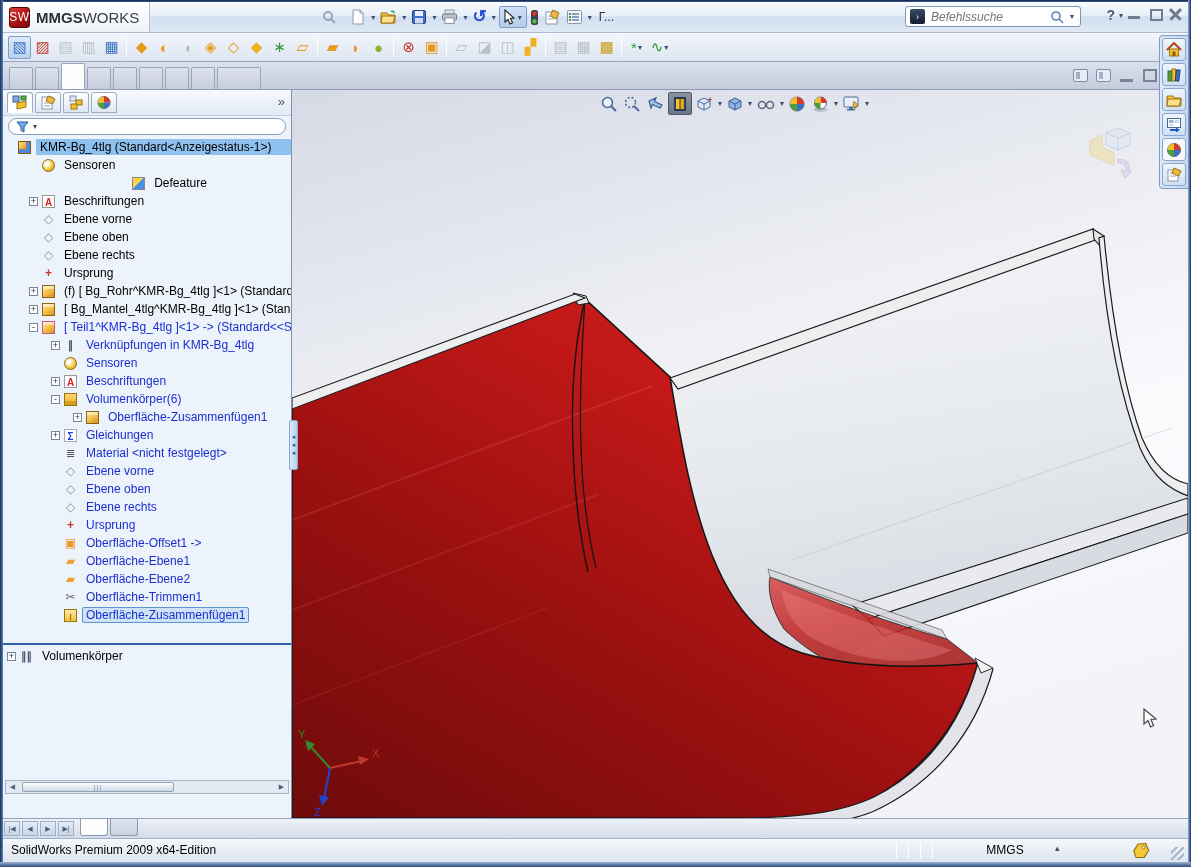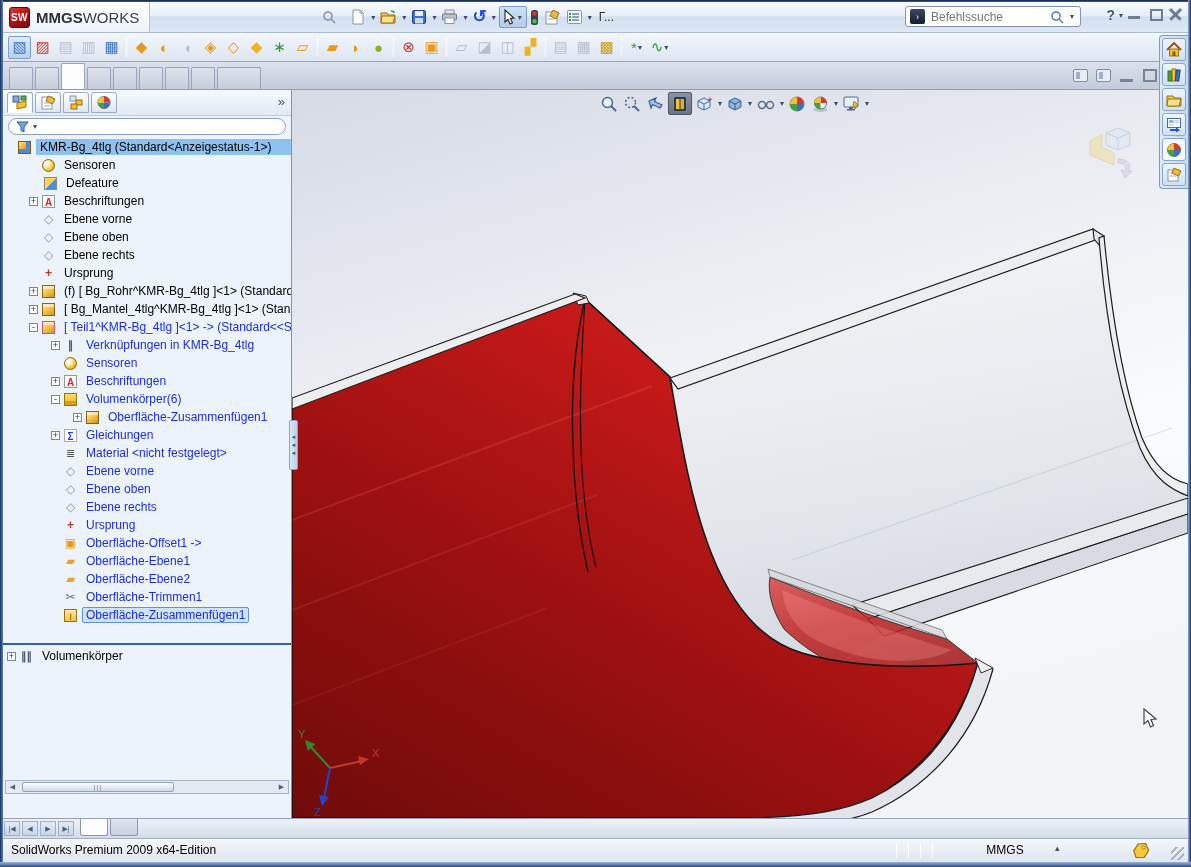--- a/index.html
+++ b/index.html
@@ -14,41 +14,41 @@
   .frame-right  { position:absolute; right:0; top:0; width:3px; height:100%; background:linear-gradient(90deg,#8fb0d8,#16305c); z-index:50;}
   .frame-bottom { position:absolute; left:0; bottom:0; width:100%; height:5px; background:linear-gradient(#9fb6d4,#2c4a7c); z-index:50;}
 
   
   #titlebar { position:absolute; left:3px; top:2px; right:3px; height:31px;
     background:linear-gradient(#f8fbfe,#e6eef8 45%,#d2dff0 50%,#dfe9f5);
     border-bottom:1px solid #aebcd2; display:flex; align-items:center; }
   #logo { display:flex; align-items:center; gap:6px; padding:0 10px 0 6px; height:100%;
     background:linear-gradient(#ffffff,#eef3fa); border-right:1px solid #b8c4d6; }
   .logo-cube { width:21px; height:21px; background:linear-gradient(145deg,#e03a30,#a50f12 60%,#7c0a0c);
-    border:1px solid #5e0608; border-radius:3px; color:#fff; font-size:10px; font-weight:bold;
+    border:1px solid #5e0608; border-radius:3px; color:#fff; font-size:12px; font-weight:normal;
     display:flex; align-items:center; justify-content:center; letter-spacing:.5px;}
   .brand { font-size:15px; color:#3a3f46; }
   .brand b { font-weight:bold; color:#2b3036; }
   #menubar { display:flex; align-items:center; padding-left:8px; }
   .menu-item { font-size:13px; color:#14181f; padding:4px 10px; cursor:default; border-radius:2px; }
   .pin-icon { width:14px; height:14px; margin-left:4px; opacity:.75; }
 
   #quickbar { display:flex; align-items:center; gap:1px; margin-left:12px; }
   .qt-btn { height:22px; display:flex; align-items:center; padding:1px 2px; border-radius:2px; }
   .qt-btn.pressed { background:linear-gradient(#cfe0f4,#b5cdeb); border:1px solid #7f9cc4; }
   .qt-caret { font-size:8px; color:#3a4e6e; padding:0 2px; }
   .undo-glyph { font-size:17px; font-weight:bold; color:#2a4fd0; line-height:16px;}
   .overflow-label { font-size:12px; color:#333; padding:0 4px; }
 
   #searchbox { position:absolute; left:905px; top:6px; width:176px; height:21px; background:#fff;
     border:1px solid #7f96b8; border-radius:3px; display:flex; align-items:center; padding:0 4px; gap:4px;}
   .search-flag { width:15px; height:15px; background:linear-gradient(#3a4a63,#121d33); border-radius:2px;
     color:#fff; font-size:9px; display:flex; align-items:center; justify-content:center;}
   #searchbox input { border:none; outline:none; flex:1; font-size:12px; color:#15803d; min-width:10px;
-    font-family:"Liberation Sans",sans-serif; background:transparent;}
+    font-family:"Liberation Sans",sans-serif; background:transparent;font-style:italic;}
   #helpgrp { position:absolute; right:66px; top:7px; display:flex; align-items:center; gap:2px; }
   .help-glyph { font-size:14px; color:#4a5a74; font-weight:bold; }
   #winbtns { position:absolute; right:8px; top:8px; display:flex; gap:7px; }
   .wbtn { width:14px; height:12px; position:relative; }
   .wbtn.min::after { content:""; position:absolute; left:1px; right:1px; bottom:1px; height:3px; background:#6e7d95; }
   .wbtn.res::after { content:""; position:absolute; left:2px; top:1px; width:9px; height:8px; border:2px solid #6e7d95; }
   .wbtn.cls::before,.wbtn.cls::after { content:""; position:absolute; left:-1px; top:5px; width:15px; height:2.5px; background:#6e7d95; }
   .wbtn.cls::before { transform:rotate(45deg);} .wbtn.cls::after { transform:rotate(-45deg);}
 
   
@@ -459,21 +459,21 @@
   <div class="trow" style="padding-left: 2px;">
         <span class="texp noexp"></span>
         <span class="ticon i-assembly"></span>
         <span class="tlabel sel">KMR-Bg_4tlg (Standard&lt;Anzeigestatus-1&gt;)</span>
       </div>
       <div class="trow" style="padding-left: 26px;">
         <span class="texp noexp"></span>
         <span class="ticon i-sensors"></span>
         <span class="tlabel">Sensoren</span>
       </div>
-      <div class="trow" style="padding-left: 28px;">
+      <div class="trow" style="padding-left: 36px; justify-content: center;">
         <span class="texp noexp"></span>
         <span class="ticon i-defeature"></span>
         <span class="tlabel">Defeature</span>
       </div>
       <div class="trow" style="padding-left: 26px;">
         <span class="texp">+</span>
         <span class="ticon i-annotations">A</span>
         <span class="tlabel">Beschriftungen</span>
       </div>
       <div class="trow" style="padding-left: 26px;">

